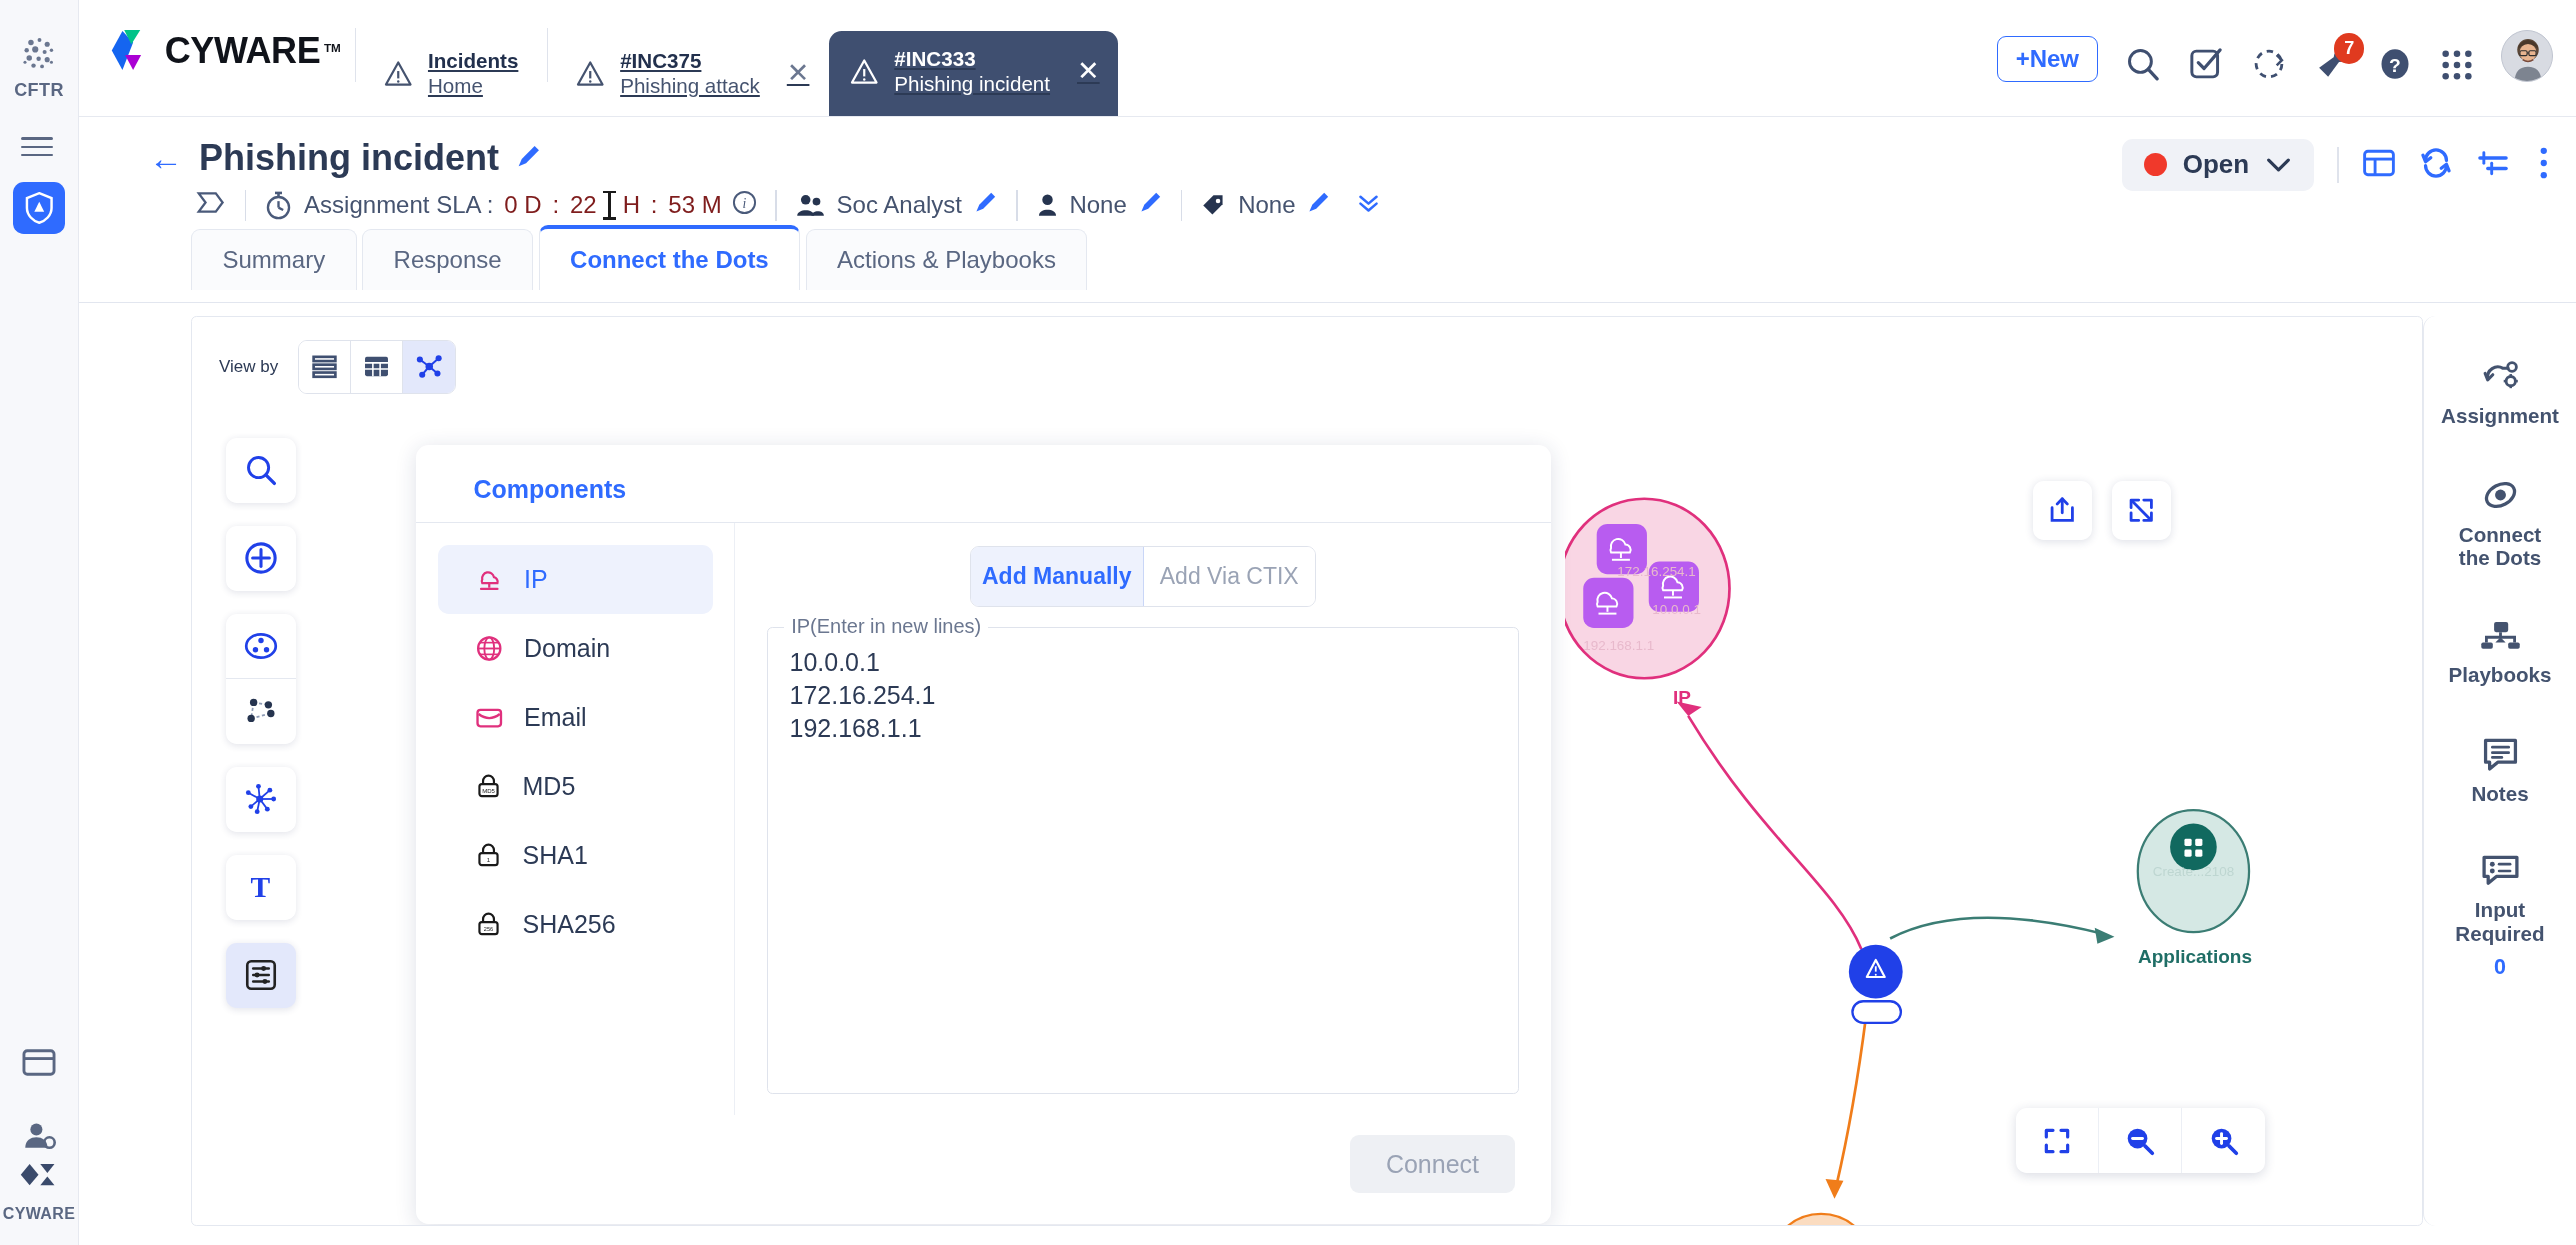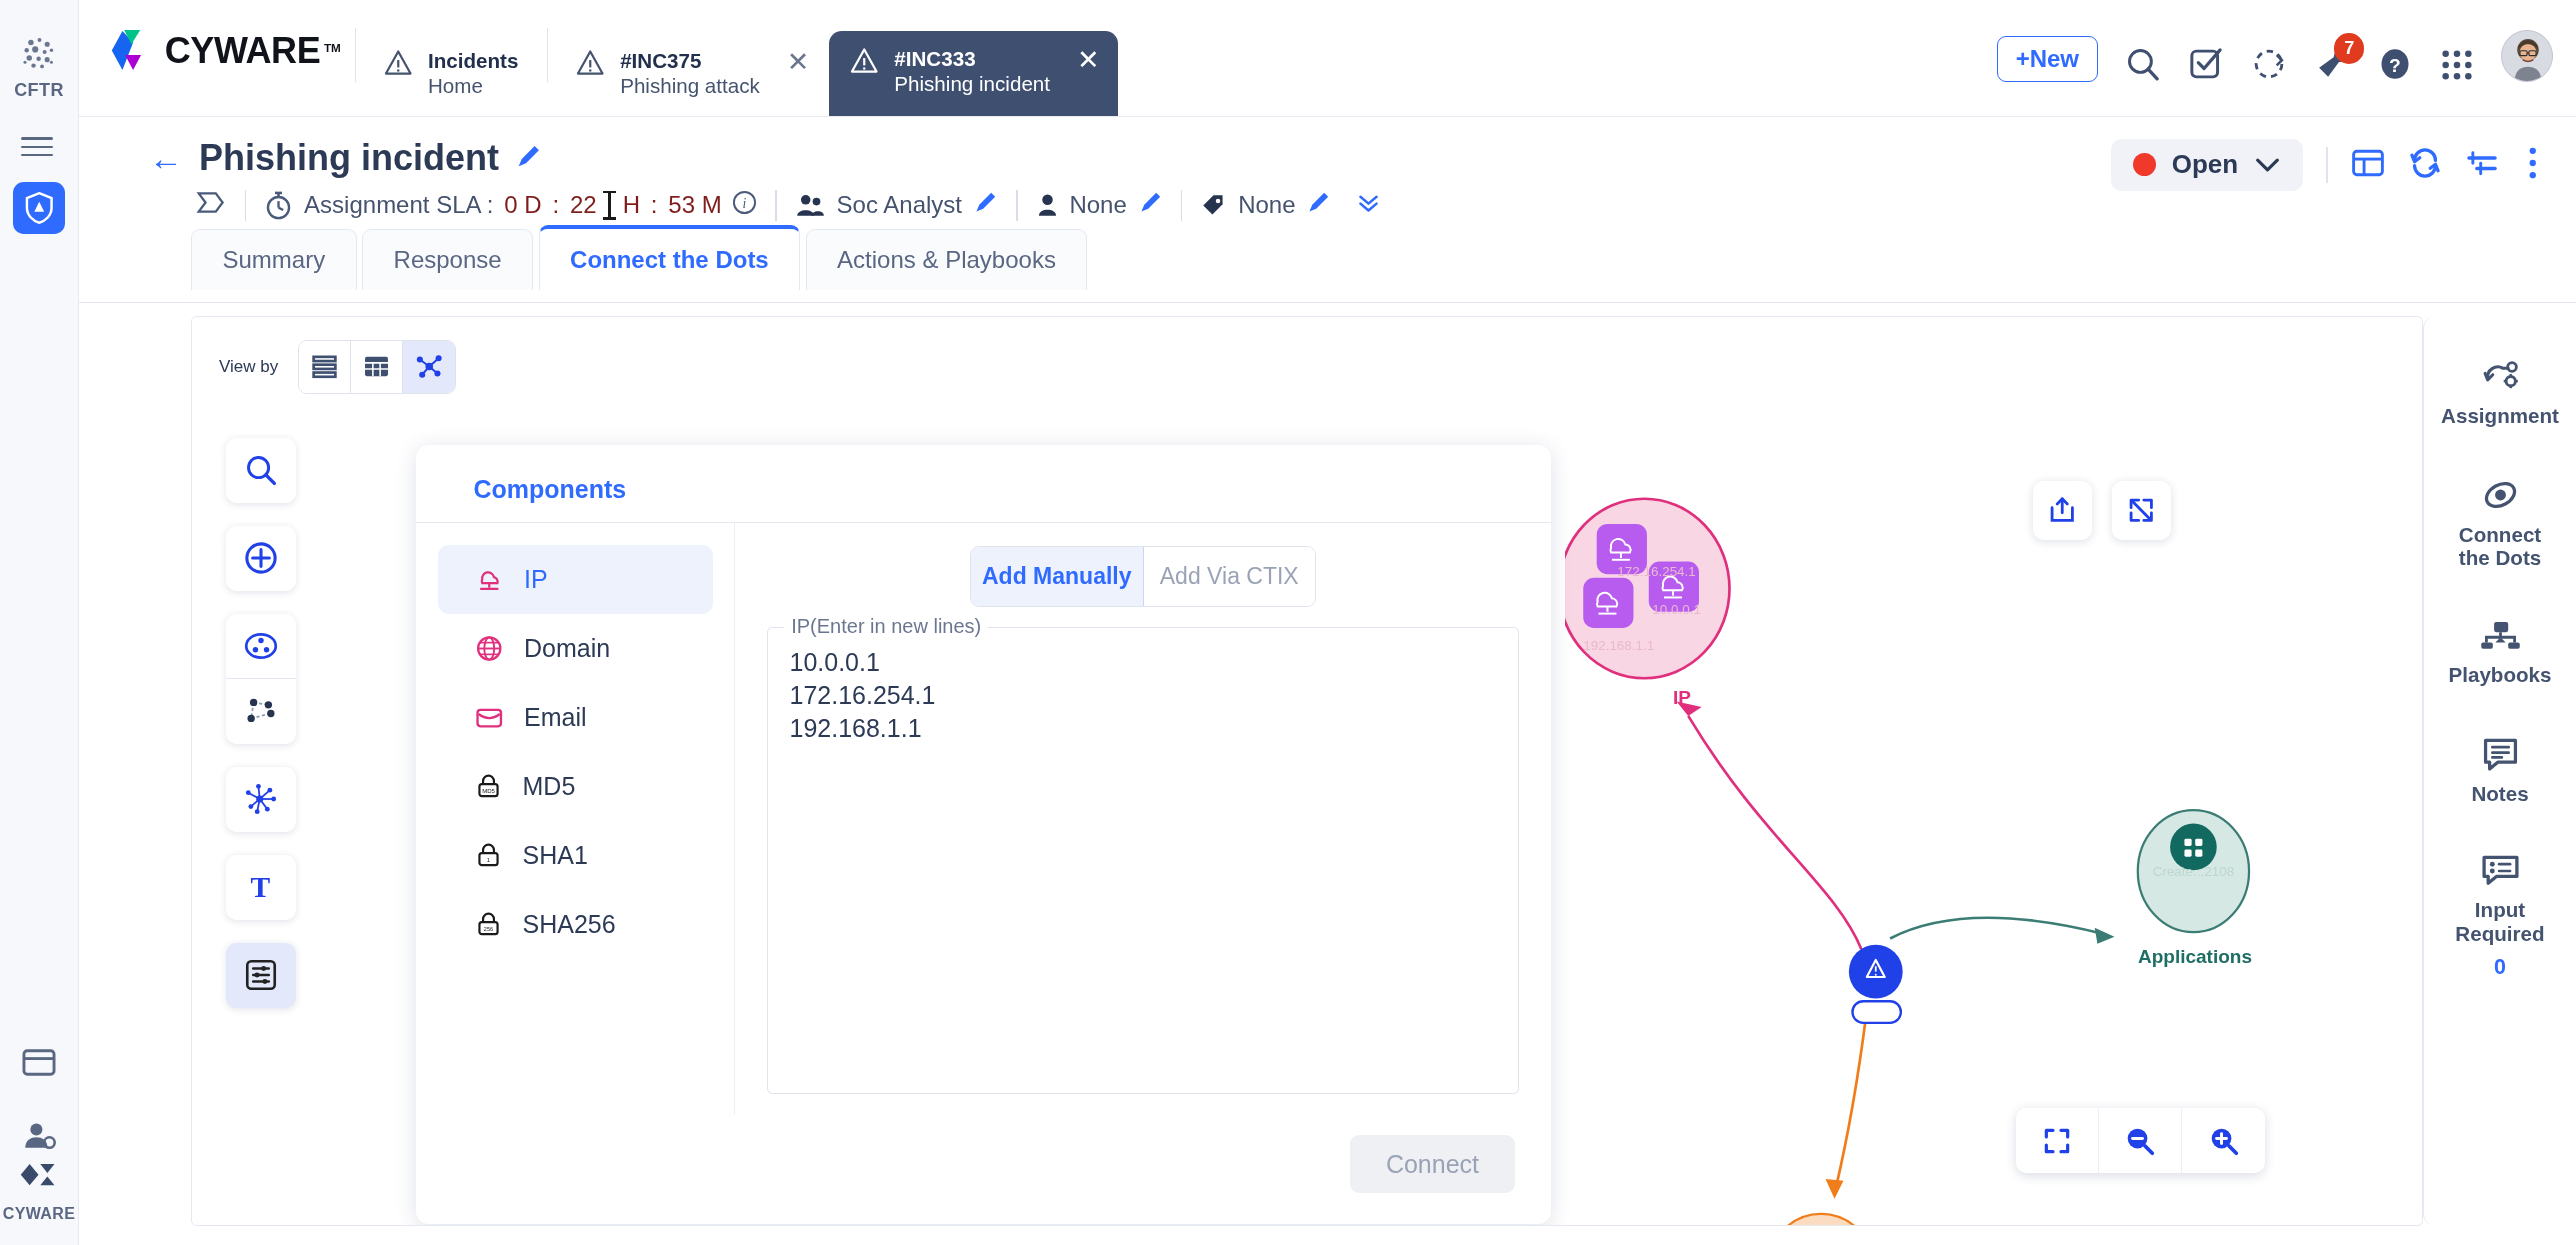--- a/index.html
+++ b/index.html
@@ -32,22 +32,22 @@
 
   
   .topbar { height:117px; background:#fff; border-bottom:0.9px solid #e6e9f0;
     display:flex; align-items:flex-end; padding:0 23px 0 30.5px; position:relative; }
   .brand { display:flex; align-items:center; gap:7.2px; padding-bottom:43px; margin-right:5.4px; }
   .brand-name { font-size:36px; font-weight:700; color:#10131a; letter-spacing:-0.4px; }
   .brand-tm { font-size:11.7px; color:#10131a; vertical-align:super; font-weight:600; margin-left:-3.6px;
     align-self:flex-start; margin-top:12.6px; }
   .tabdiv { width:0.9px; height:54px; background:#dfe3ec; margin:0 9px 34px 9px; }
 
-  .ctab { display:flex; align-items:flex-start; gap:14.4px; padding:14.4px 20px 18px 18px;
-    border-radius:12.6px 12.6px 0 0; margin-bottom:0; cursor:pointer; }
+  .ctab { display:flex; align-items:center; gap:14.4px; padding:14.4px 20px 18px 18px;
+    border-radius:12.6px 12.6px 0 0; margin-bottom:0; cursor:pointer;text-decoration:underline; }
   .ctab .warn { flex:0 0 auto; }
   .ctab-text { display:flex; flex-direction:column; gap:1.8px; line-height:1.15; }
   .ctab-title { font-size:20.6px; font-weight:700; color:#22304d; }
   .ctab-sub { font-size:20.6px; font-weight:400; color:#45536f; }
   .ctab-close { margin-left:12.6px; font-size:27px; color:#6b7790; line-height:1; cursor:pointer; }
   .ctab.active { background:#3f4f70; padding:16px 18px 20px 20px; }
   .ctab.active .ctab-title, .ctab.active .ctab-sub { color:#ffffff; }
   .ctab.active .ctab-close { color:#ffffff; }
 
   .topbar-right { margin-left:auto; display:flex; align-items:flex-end; gap:27px; padding-bottom:34px; }
@@ -71,21 +71,21 @@
   .vdiv { width:1.8px; height:30.5px; background:#d8dde8; margin:0 18px; }
   .metaitem { display:flex; align-items:center; gap:10.8px; }
   .sla-label { color:#45536f; }
   .sla-val { color:#7f1d1d; }
   .caret-cursor { display:inline-block; width:2.7px; height:29px; background:#1a1a1a; position:relative;
     margin:0 0.9px; }
   .caret-cursor::before,.caret-cursor::after{content:"";position:absolute;left:-5.4px;width:13.5px;
     height:2.7px;background:#1a1a1a;}
   .caret-cursor::before{top:0}.caret-cursor::after{bottom:0}
 
-  .status-area { position:absolute; right:33px; top:21.5px; display:flex; align-items:center; gap:23px; }
+  .status-area { position:absolute; right:22px; top:21.5px; display:flex; align-items:center; gap:23px; }
   .status-pill { background:#f0f2f7; border-radius:10.8px; padding:10.8px 21.5px; display:flex;
     align-items:center; gap:16px; cursor:pointer; }
   .status-dot { width:23px; height:23px; border-radius:50%; background:#f0392b; }
   .status-text { font-size:26px; font-weight:600; color:#2c3a55; }
   .sdiv { width:1.8px; height:36px; background:#dfe3ec; }
 
   
   .sectabs { display:flex; gap:5.4px; padding:0 0 12px 112px; background:#fff;
     border-bottom:1.8px solid #e2e6ef; align-items:flex-end; height:70px; }
   .stab { background:#fafbfd; border:0.9px solid #e4e8f0; border-bottom:none;

